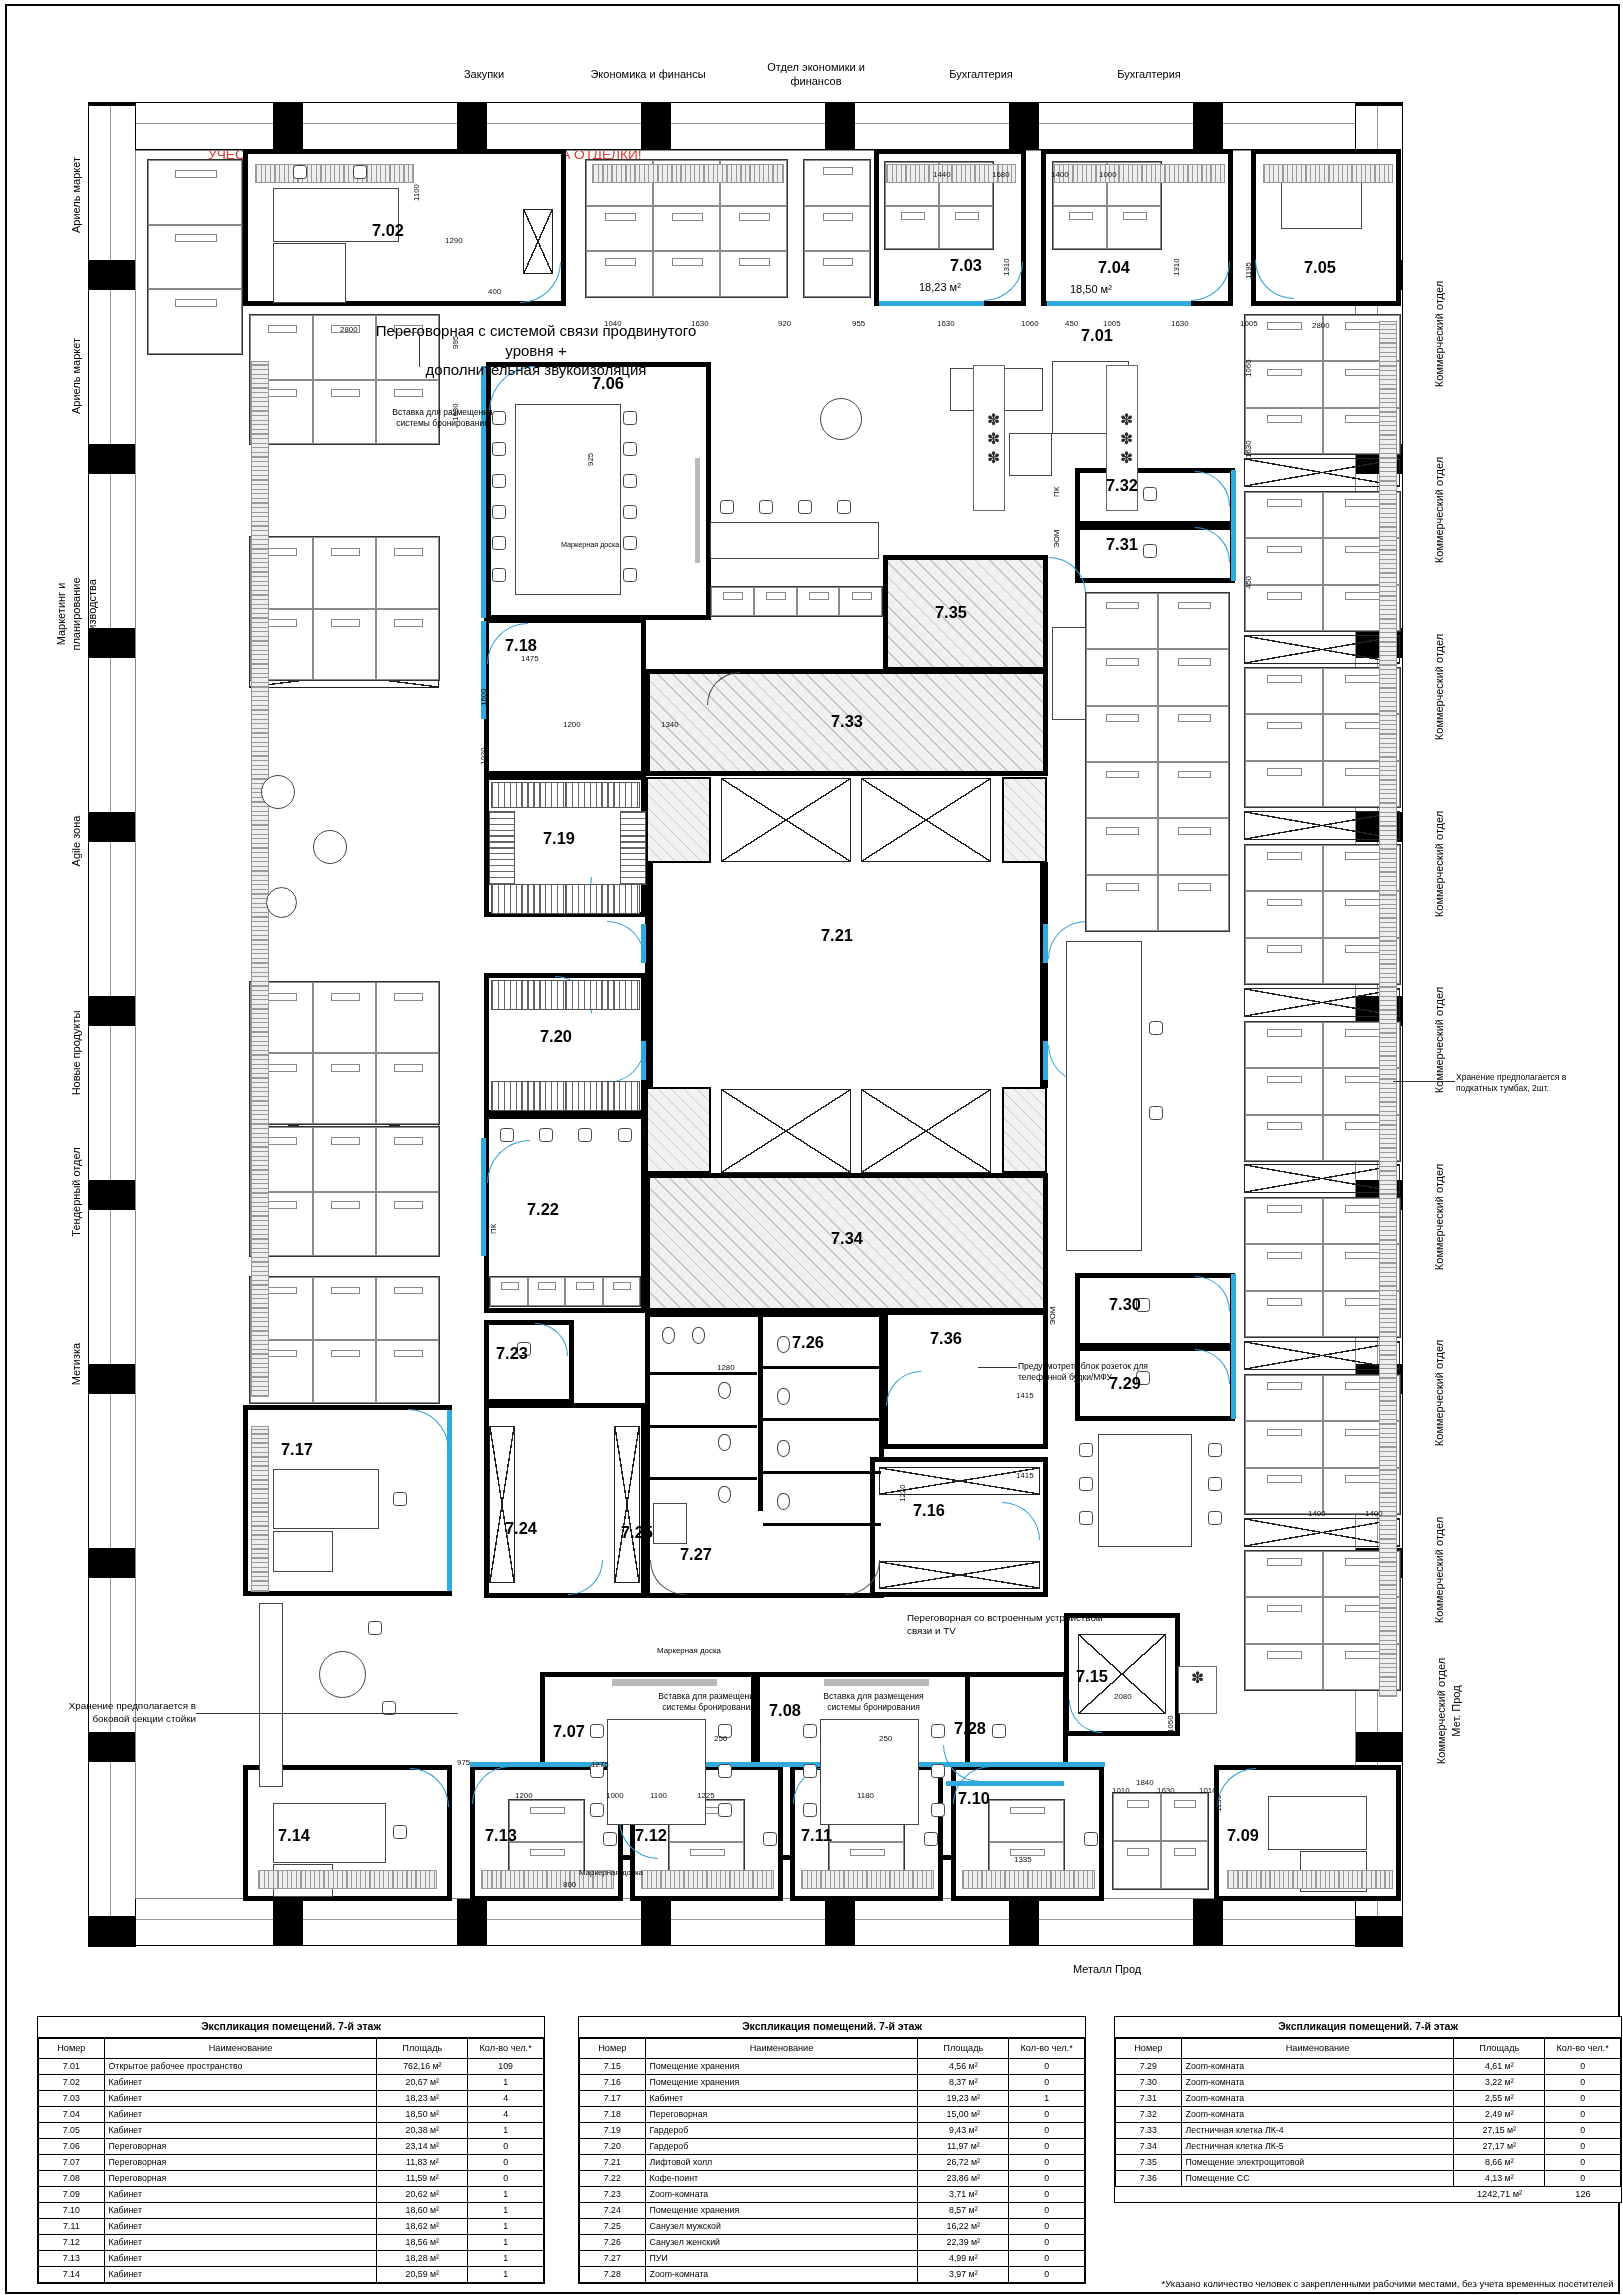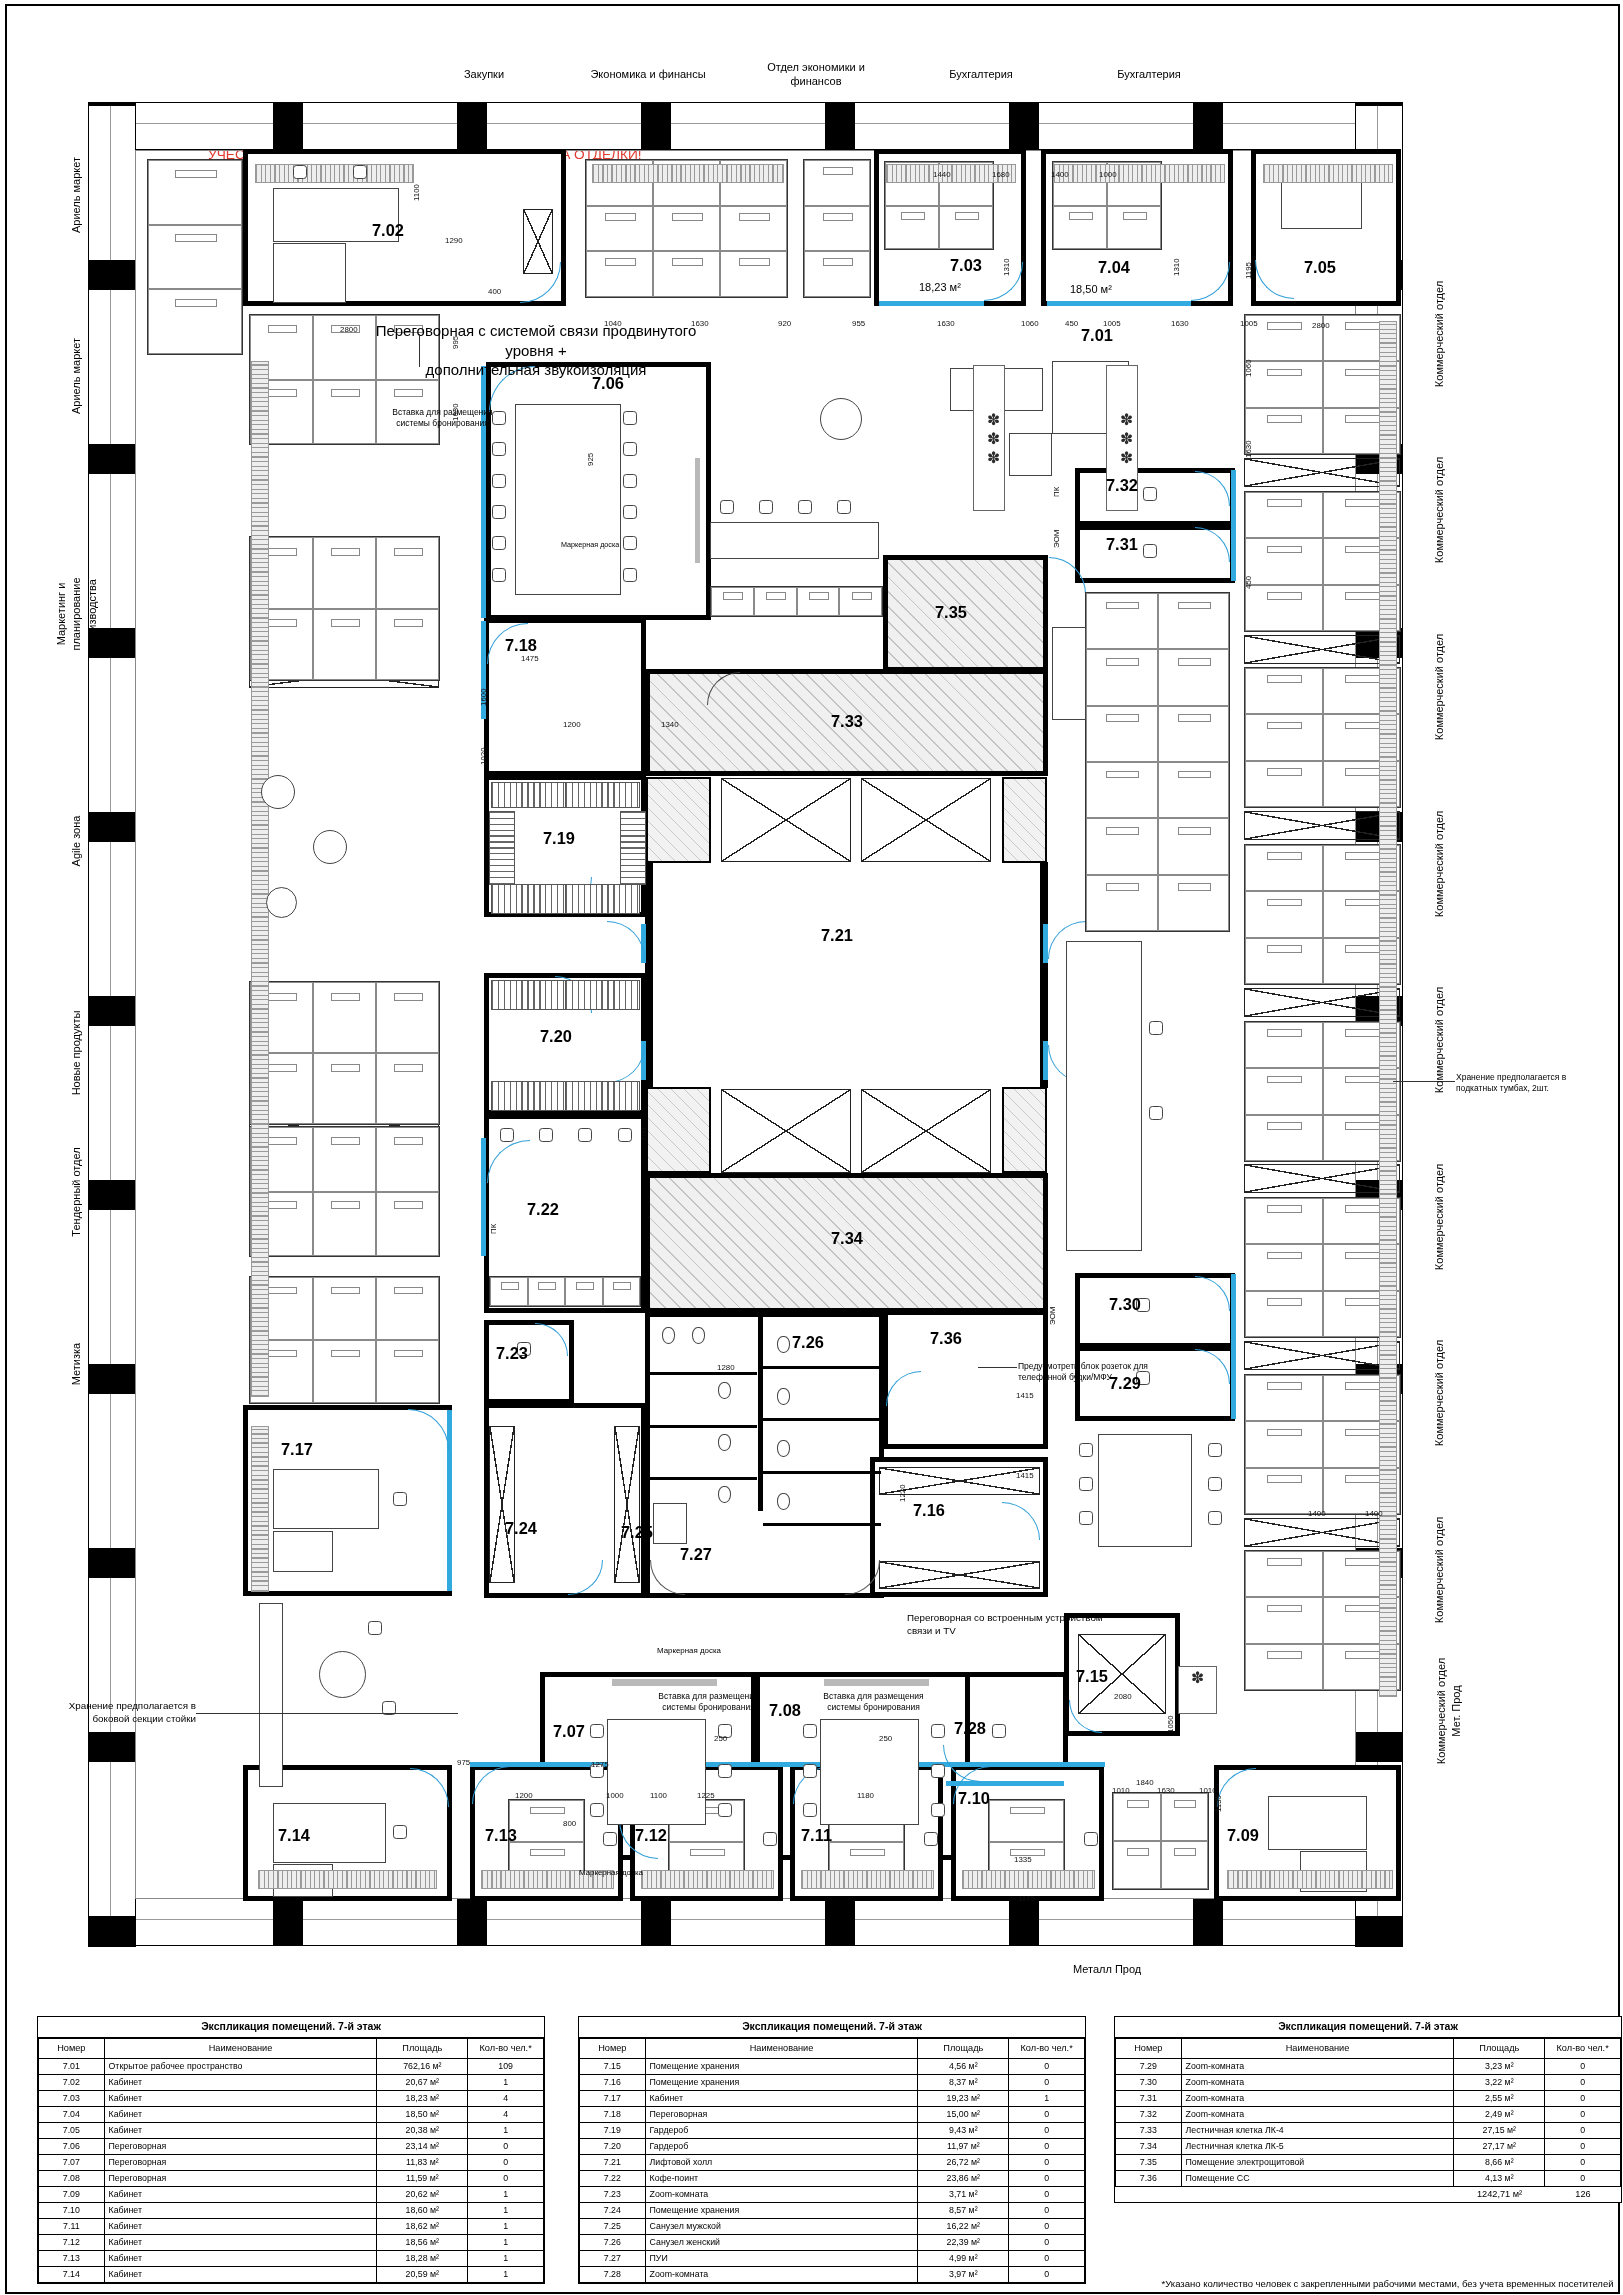--- a/index.html
+++ b/index.html
@@ -563,21 +563,21 @@
       <div class="dim" style="left: 717px; top: 1363px;">1280</div>
       <div class="dim" style="left: 1016px; top: 1391px;">1415</div>
       <div class="dim" style="left: 1016px; top: 1471px;">1415</div>
       <div class="dim v" style="left: 907px; top: 1493px;">1220</div>
       <div class="dim" style="left: 1114px; top: 1692px;">2080</div>
       <div class="dim v" style="left: 1175px; top: 1724px;">1050</div>
       <div class="dim" style="left: 1136px; top: 1778px;">1840</div>
       <div class="dim v" style="left: 1221px; top: 1803px;">1000</div>
       <div class="dim" style="left: 1014px; top: 1855px;">1335</div>
       <div class="dim" style="left: 515px; top: 1791px;">1200</div>
-      <div class="dim" style="left: 563px; top: 1819px;">800</div>
+      <div class="dim" style="left: 563px; top: 1880px;">800</div>
       <div class="dim" style="left: 606px; top: 1791px;">1000</div>
       <div class="dim" style="left: 650px; top: 1791px;">1100</div>
       <div class="dim" style="left: 697px; top: 1791px;">1225</div>
       <div class="dim" style="left: 857px; top: 1791px;">1180</div>
       <div class="dim" style="left: 1018px; top: 1894px;">1175</div>
       <div class="dim" style="left: 1112px; top: 1786px;">1010</div>
       <div class="dim" style="left: 1157px; top: 1786px;">1630</div>
       <div class="dim" style="left: 1199px; top: 1786px;">1010</div>
       <div class="dim" style="left: 714px; top: 1734px;">250</div>
       <div class="dim" style="left: 879px; top: 1734px;">250</div>
@@ -918,21 +918,21 @@
               <th class="c" style="width: 13%;">Номер</th>
               <th class="c" style="width: 54%;">Наименование</th>
               <th class="c" style="width: 18%;">Площадь</th>
               <th class="c" style="width: 15%;">Кол-во чел.*</th>
             </tr>
           </thead>
           <tbody>
             <tr>
               <td class="c">7.29</td>
               <td>Zoom-комната</td>
-              <td class="c">3,23 м²</td>
+              <td class="c">4,61 м²</td>
               <td class="c">0</td>
             </tr>
             <tr>
               <td class="c">7.30</td>
               <td>Zoom-комната</td>
               <td class="c">3,22 м²</td>
               <td class="c">0</td>
             </tr>
             <tr>
               <td class="c">7.31</td>

